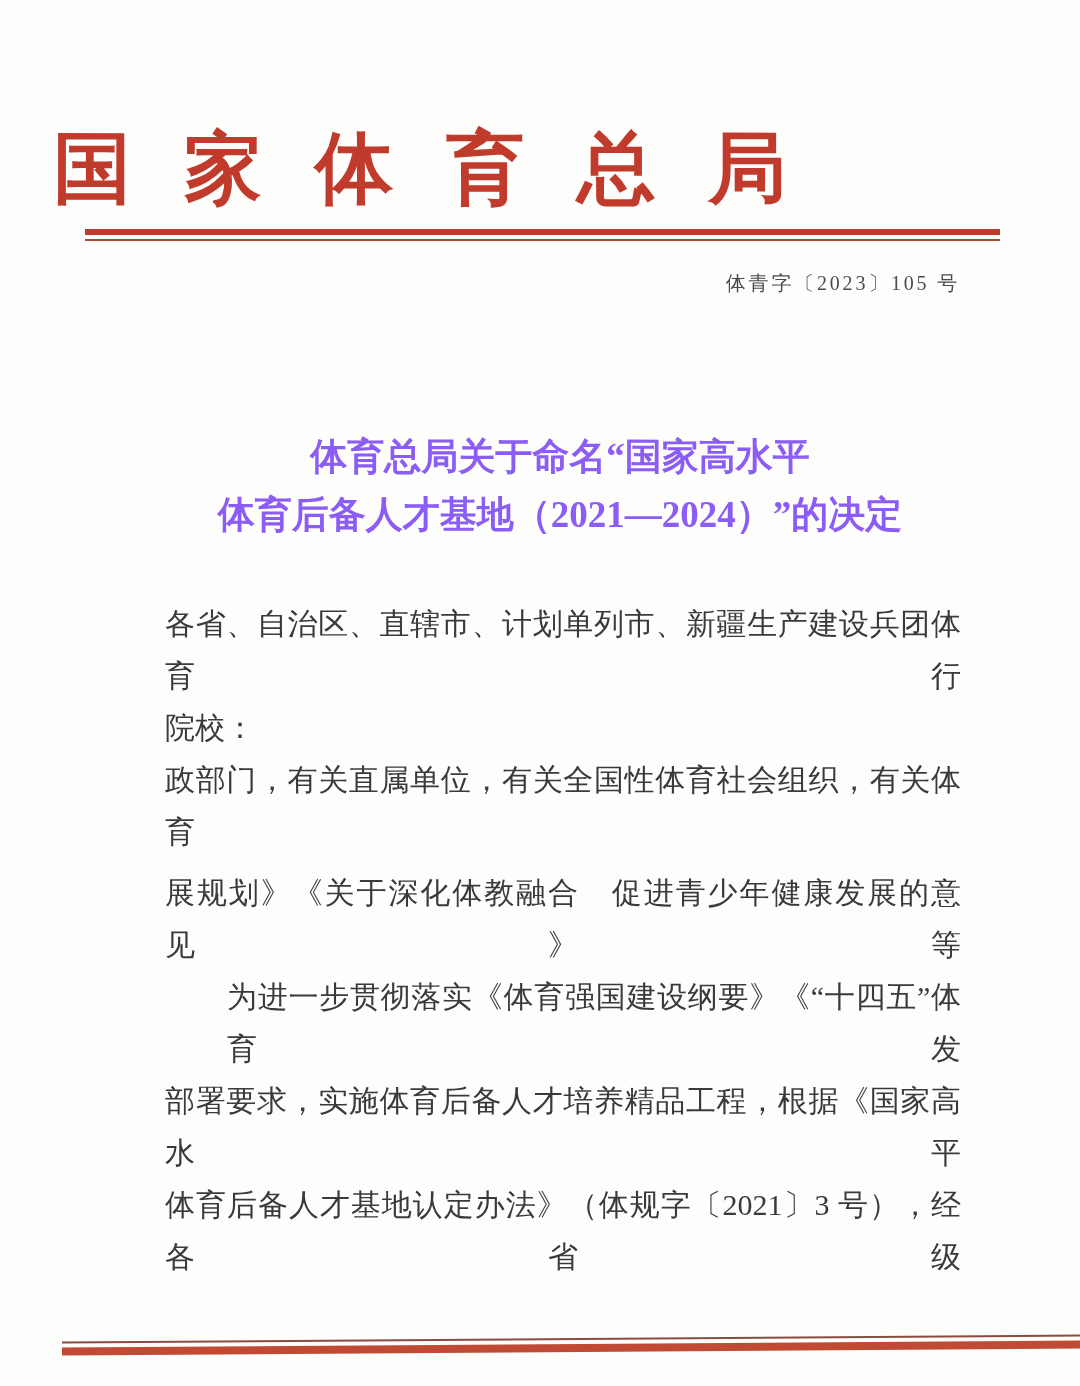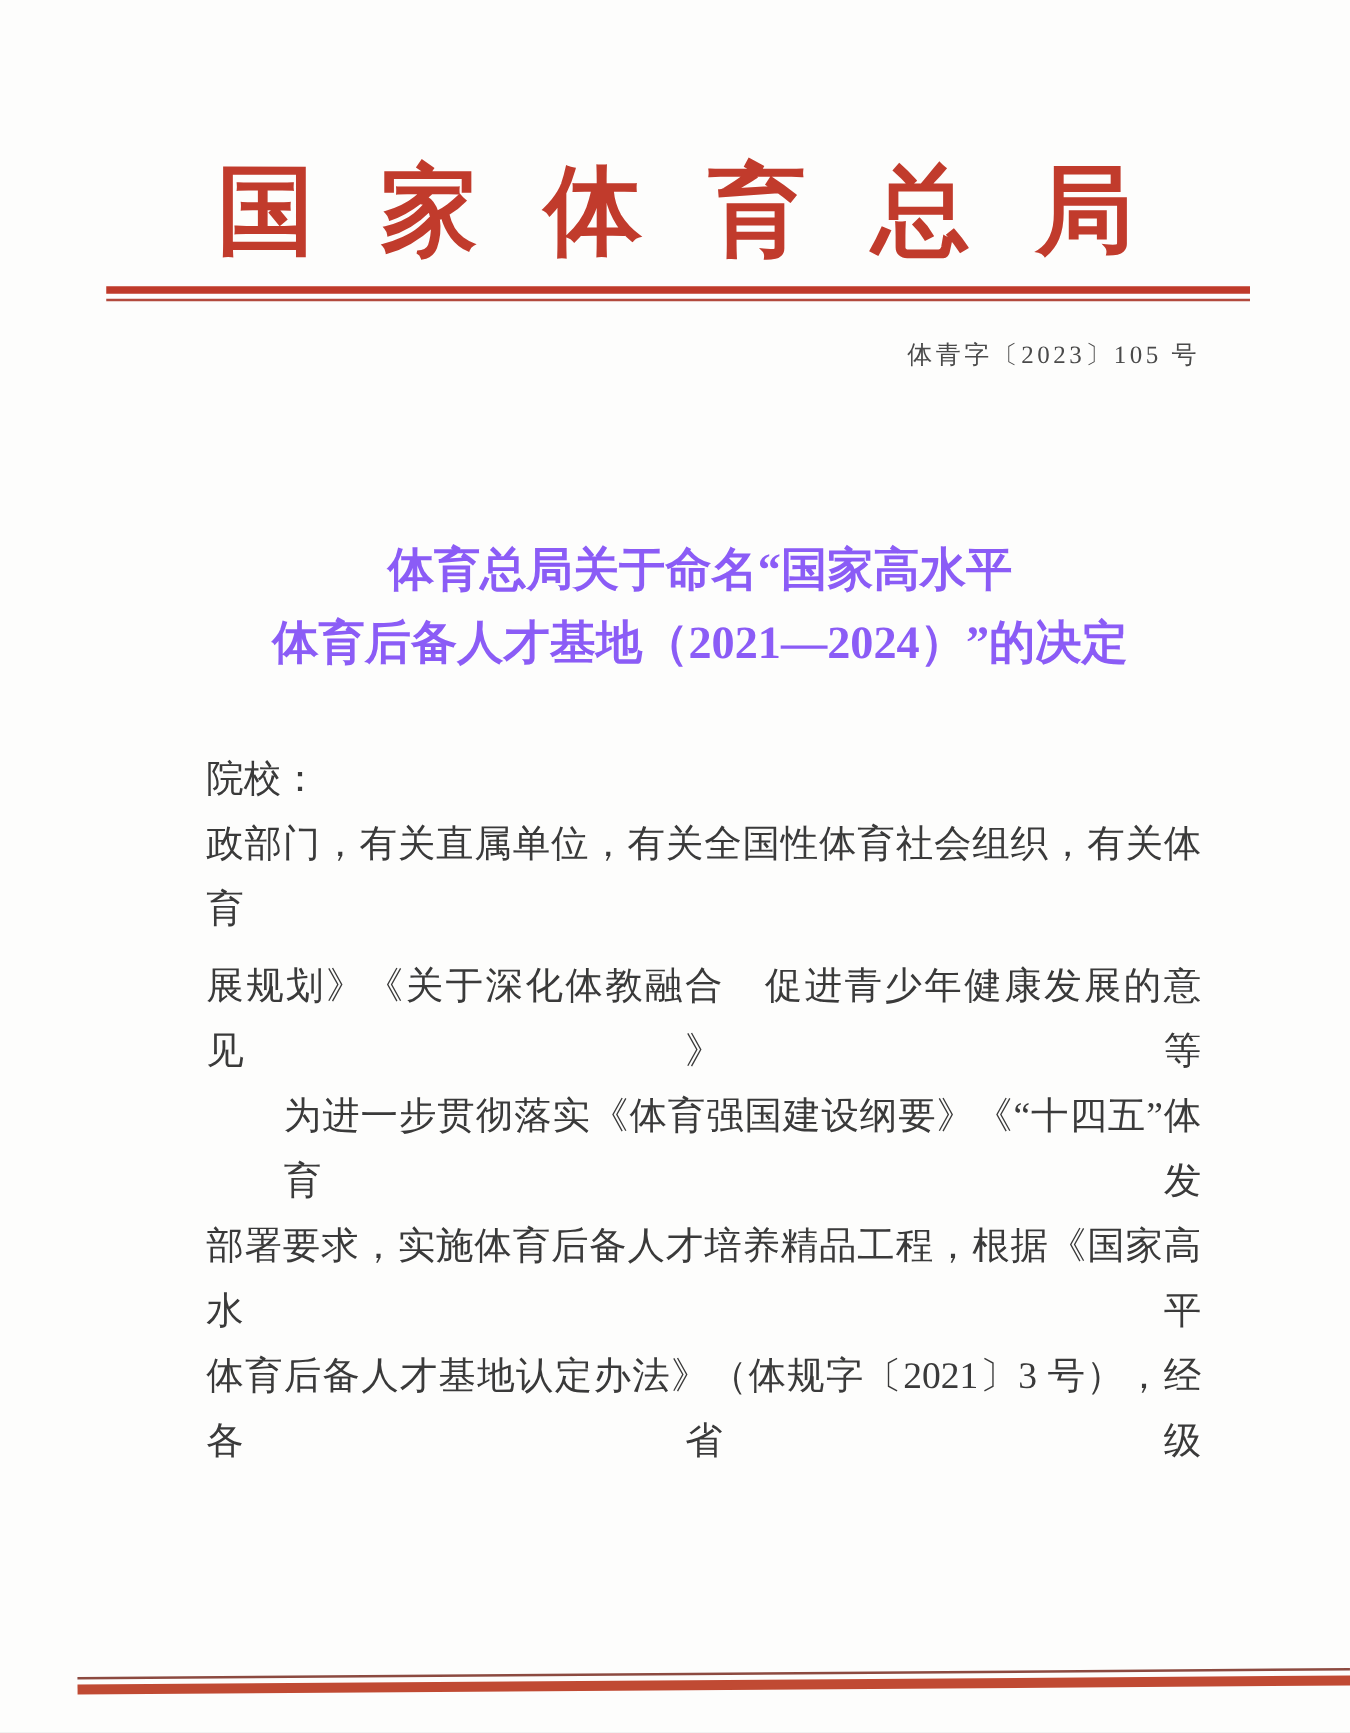--- a/index.html
+++ b/index.html
@@ -16,21 +16,20 @@
     overflow: hidden;
     font-family: "Liberation Serif", "DejaVu Serif", serif;
   }
 
   
   .agency {
     position: absolute;
     top: 122px;
     left: 0;
     width: 100%;
-    text-align: center;
     font-size: 78px;
     font-weight: bold;
     color: #c13b2c;
     letter-spacing: 0.68em;
     text-indent: 0.68em; 
     white-space: nowrap;
     line-height: 1.2;
   }
   .head-rule {
     position: absolute;
@@ -142,20 +141,21 @@
   <div class="doc-number">体青字〔2023〕105 号</div>
 
   <h1 class="title">
     <span class="t-line">体育总局关于命名“国家高水平</span>
     <span class="t-line">体育后备人才基地（2021—2024）”的决定</span>
   </h1>
 
   <div class="body-text">
 
     <div class="para1">
+      <span class="line j">各省、自治区、直辖市、计划单列市、新疆生产建设兵团体育行</span>
       <span class="line">院校：</span>
       <span class="line j">政部门，有关直属单位，有关全国性体育社会组织，有关体育</span>
     </div>
 
     <div class="para2">
       <span class="line j">展规划》《关于深化体教融合　促进青少年健康发展的意见》等</span>
       <span class="line j indent">为进一步贯彻落实《体育强国建设纲要》《“十四五”体育发</span>
       <span class="line j">部署要求，实施体育后备人才培养精品工程，根据《国家高水平</span>
       <span class="line j">体育后备人才基地认定办法》（体规字〔2021〕3 号），经各省级</span>
 

